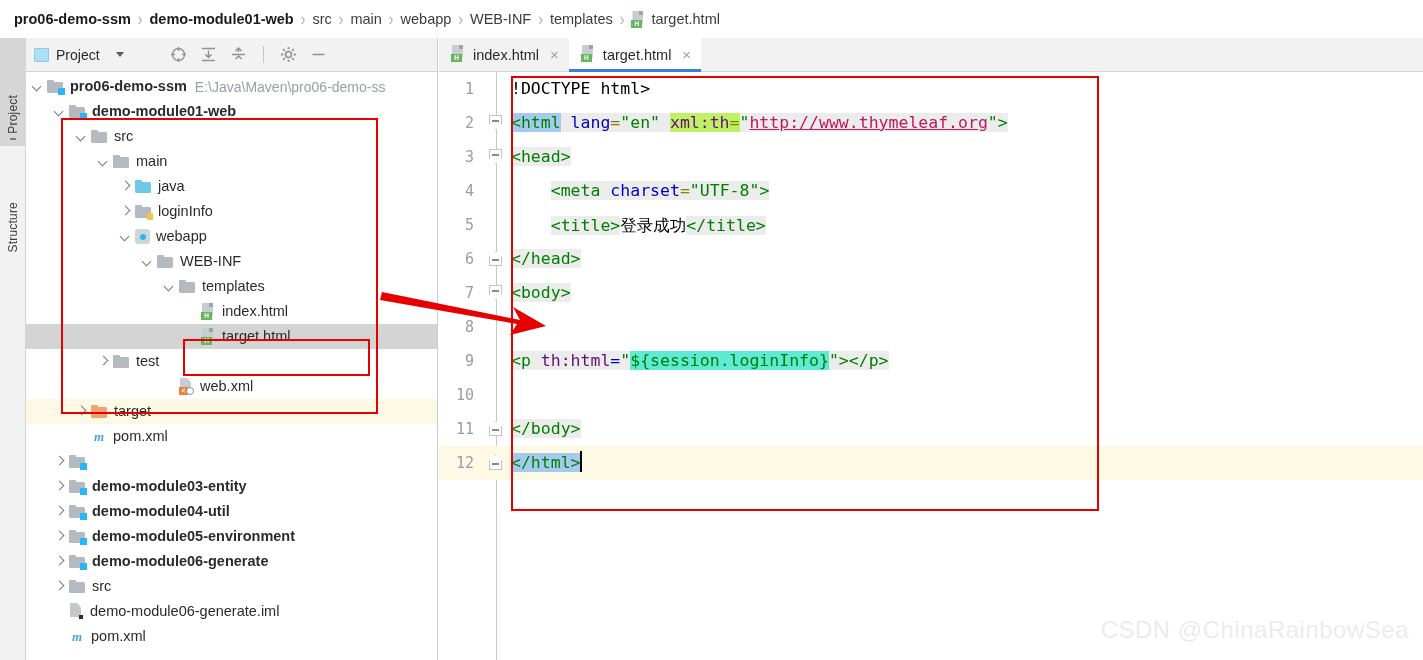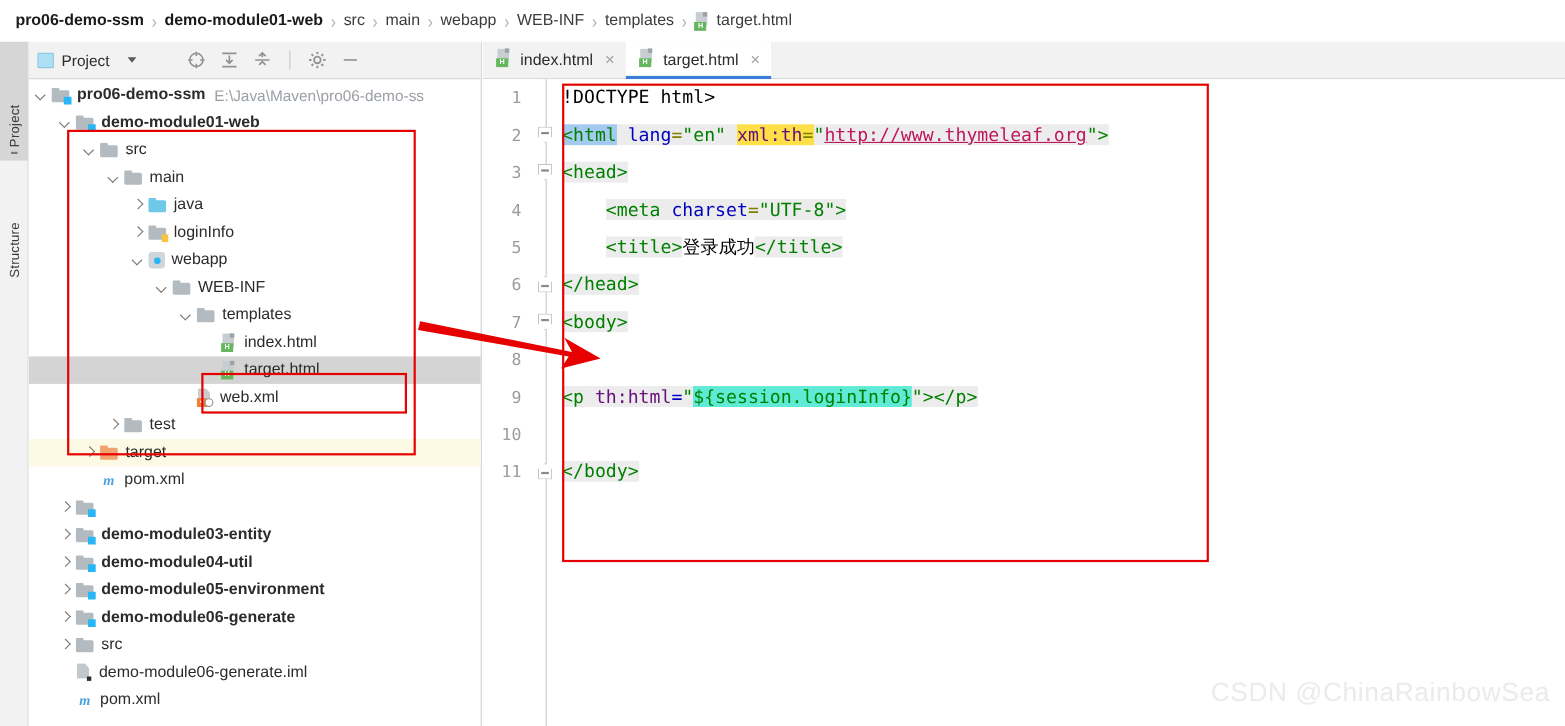--- a/index.html
+++ b/index.html
@@ -276,21 +276,21 @@
   .tag     { color: #008000; }
   .attr    { color: #0000c0; }
   .val     { color: #008000; }
   .punc    { color: #808000; }
   .th      { color: #660e7a; }
   .lnk     { color: #be185d; text-decoration: underline; }
   .plain   { color: #000000; }
   .cjk     { color: #000000; font-family: Liberation Sans, sans-serif; }
   .hlgray  { background: #ececec; }
   .hlblue  { background: #a5caf0; }
-  .hltan   { background: #fde047; }
+  .hltan   { background: #bef264; }
   .hlgreen { background: #5eead4; }
   .caret {
     display: inline-block; width: 2px; height: 21px;
     background: #000; vertical-align: -4px; margin-left: -1px;
   }
 
   
   .annbox {
     position: absolute; border: 2.5px solid #e60000;
     pointer-events: none; z-index: 40;
@@ -525,40 +525,40 @@
         <span class="ric">
             <span class="ico-html">
               <span class="pg"></span>
               <span class="fold"></span>
               <span class="badge">H</span>
             </span>
           </span>
         <span class="rlabel">target.html</span>
       </div>
 
+      <div class="row" style="padding-left:72px">
+        <span class="arrow closed"></span>
+        <span class="ric">
+            <span class="ico-folder">
+              <span class="tab"></span>
+              <span class="body"></span>
+            </span>
+          </span>
+        <span class="rlabel">test</span>
+      </div>
+
       <div class="row" style="padding-left:153px">
         <span class="ric">
             <span class="ico-xml">
               <span class="pg"></span>
               <span class="badge">&lt;</span>
               <span class="glb"></span>
             </span>
           </span>
         <span class="rlabel">web.xml</span>
-      </div>
-
-      <div class="row" style="padding-left:72px">
-        <span class="arrow closed"></span>
-        <span class="ric">
-            <span class="ico-folder">
-              <span class="tab"></span>
-              <span class="body"></span>
-            </span>
-          </span>
-        <span class="rlabel">test</span>
       </div>
 
       <div class="row hl" style="padding-left:50px">
         <span class="arrow closed"></span>
         <span class="ric">
             <span class="ico-folder orange">
               <span class="tab"></span>
               <span class="body"></span>
             </span>
           </span>
@@ -760,20 +760,30 @@
         <span class="gutter">11</span>
         <span class="foldcol">
           <span class="fold up">
               <span class="sh"></span>
               <span class="mn"></span>
             </span>
         </span>
         <span class="ctext"><span class="tag hlgray">&lt;/body&gt;</span></span>
       </div>
 
+      <div class="cline caretline">
+        <span class="gutter">12</span>
+        <span class="foldcol">
+          <span class="fold up">
+              <span class="sh"></span>
+              <span class="mn"></span>
+            </span>
+        </span>
+        <span class="ctext"><span class="tag hlblue">&lt;/html&gt;</span><span class="caret"></span></span>
+      </div>
     </div>
   </div>
 
   <div class="annbox" id="ann-tree-outer"></div>
   <div class="annbox" id="ann-tree-inner"></div>
   <div class="annbox" id="ann-code"></div>
 
   <svg id="ann-arrow" width="170" height="70" viewBox="0 0 170 70">
     <path d="M2 12 L140 40 L133 27 L166 46 L130 55 L137 44 L0 20 Z" fill="#e60000"></path>
   </svg>

